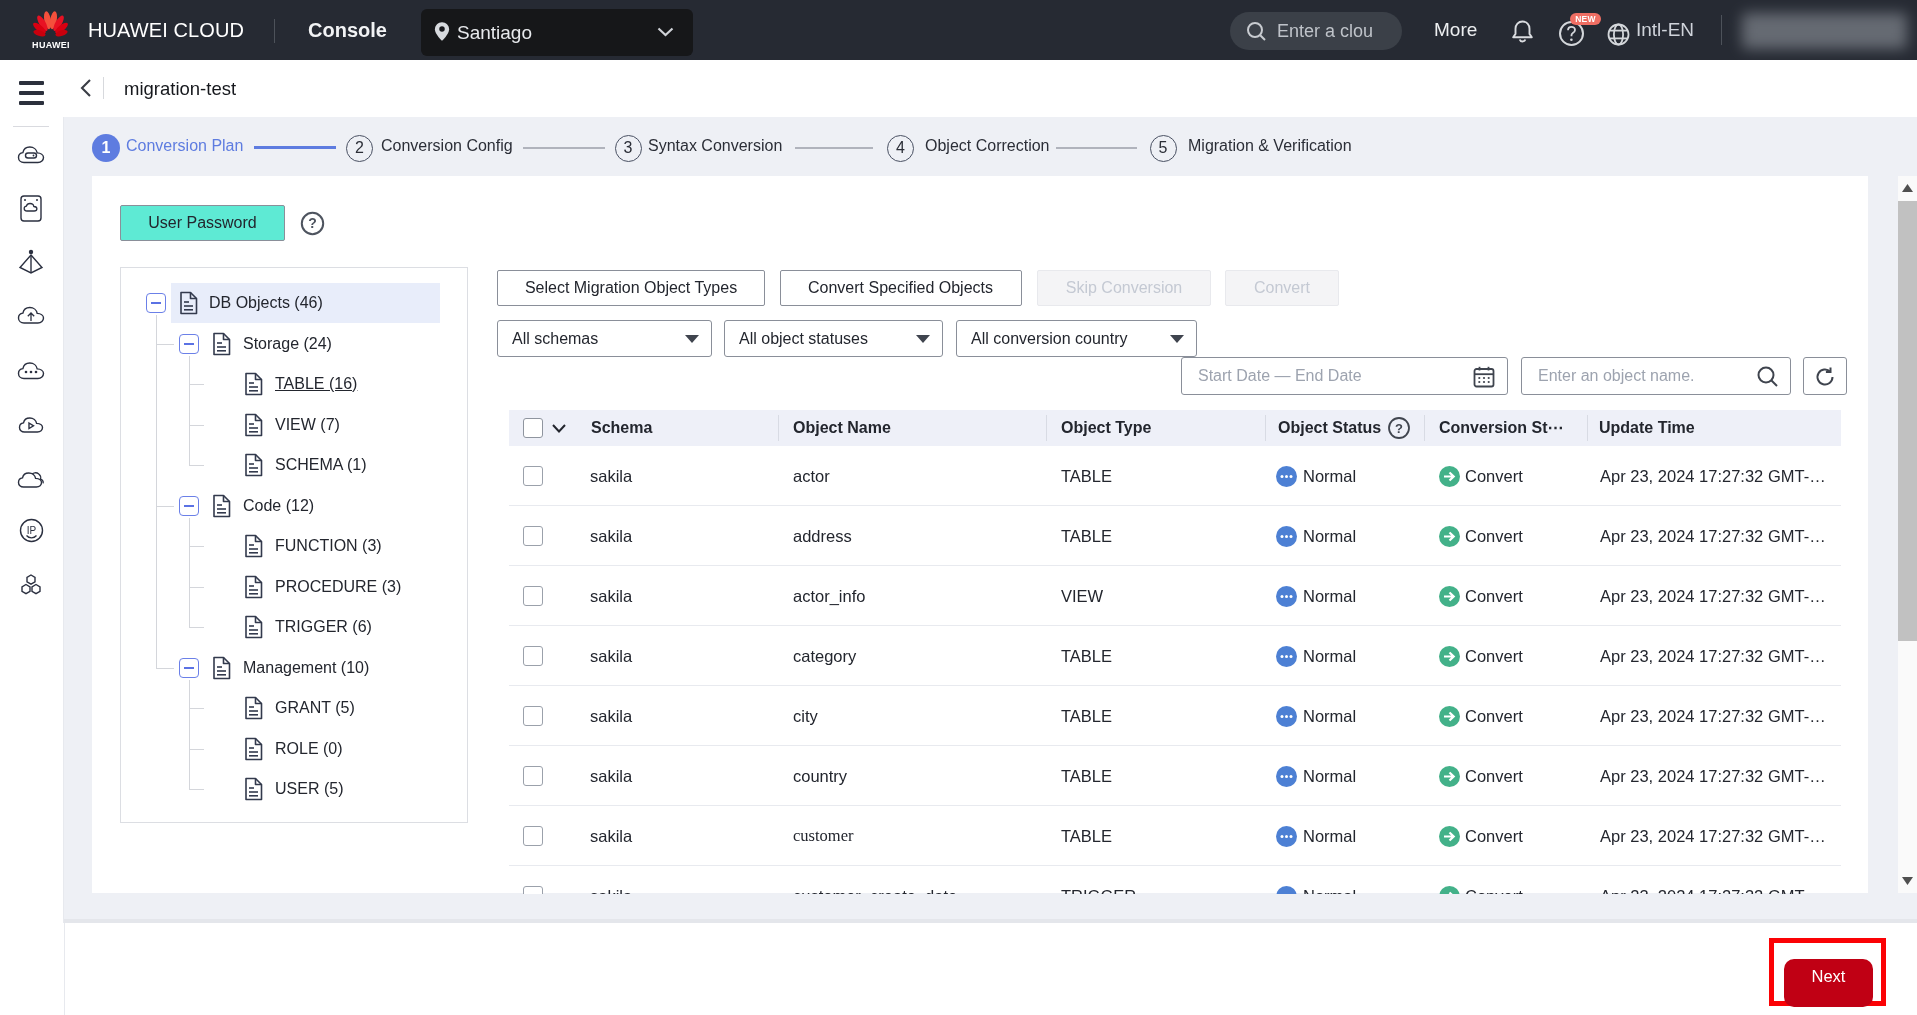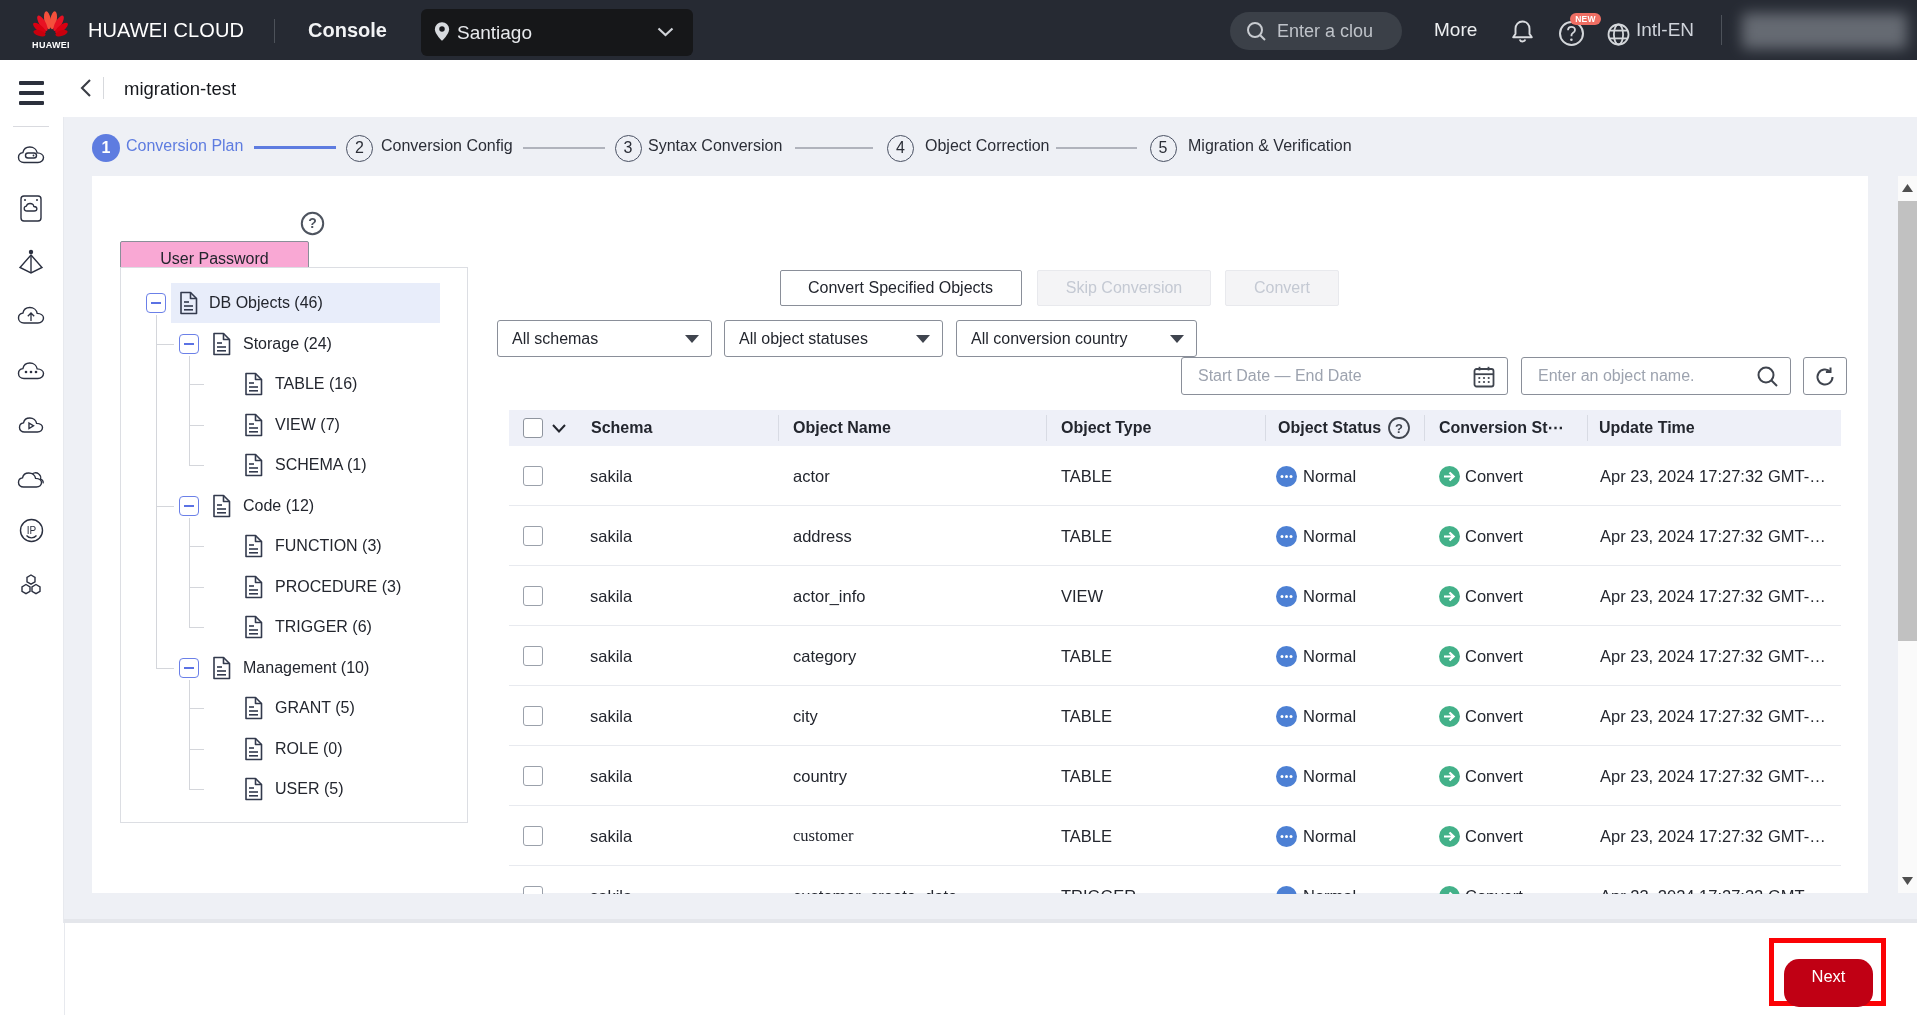--- a/index.html
+++ b/index.html
@@ -153,21 +153,21 @@
   <div class="abs" style="left:648px;top:137px;font-size:16px;color:#2b2e37;">Syntax Conversion</div>
   <div class="abs" style="left:795px;top:146.5px;width:78px;height:2px;background:#b0b3bc;"></div>
   <div class="abs" style="left:887px;top:134.5px;width:27px;height:27px;border-radius:50%;border:1.6px solid #4a5163;color:#2b2e37;font-size:16px;text-align:center;line-height:24px;">4</div>
   <div class="abs" style="left:925px;top:137px;font-size:16px;color:#2b2e37;">Object Correction</div>
   <div class="abs" style="left:1056px;top:146.5px;width:81px;height:2px;background:#b0b3bc;"></div>
   <div class="abs" style="left:1149.5px;top:134.5px;width:27px;height:27px;border-radius:50%;border:1.6px solid #4a5163;color:#2b2e37;font-size:16px;text-align:center;line-height:24px;">5</div>
   <div class="abs" style="left:1188px;top:137px;font-size:16px;color:#2b2e37;">Migration &amp; Verification</div>
 
   <div class="abs" style="left:92px;top:176px;width:1776px;height:717px;background:#fff;overflow:hidden;"></div>
 
-  <div class="abs" style="left:120px;top:205px;width:189px;height:36px;border:1px solid #8a8f99;border-radius:2px;background:#f9a8d4;font-size:16px;color:#23262e;text-align:center;line-height:34px;margin-top:36px;">User Password</div>
+  <div class="abs" style="left:120px;top:205px;width:165px;height:36px;border:1px solid #8a8f99;border-radius:2px;background:#5eead4;font-size:16px;color:#23262e;text-align:center;line-height:34px;">User Password</div>
   <svg class="abs ic" style="left:300px;top:211px;" width="25" height="25" viewBox="0 0 25 25">
     <circle cx="12.5" cy="12.5" r="10.7" fill="none" stroke="#4e545f" stroke-width="2"></circle>
     <text x="12.5" y="17.2" text-anchor="middle" font-family="Liberation Sans, sans-serif" font-size="14" font-weight="bold" fill="#4e545f">?</text>
   </svg>
 
   <div class="abs" style="left:120px;top:267px;width:348px;height:556px;border:1px solid #dcdee3;background:#fff;"></div>
   <div class="abs" style="left:171px;top:283px;width:269px;height:40px;background:#e8edfa;"></div>
   <div class="abs" style="left:156px;top:315px;width:1px;height:352.5px;background:#d4d6db;"></div>
 <div class="abs" style="left:156px;top:343.5px;width:18px;height:1px;background:#d4d6db;"></div>
 <div class="abs" style="left:156px;top:505.5px;width:18px;height:1px;background:#d4d6db;"></div>
@@ -204,21 +204,21 @@
 <line x1="6" y1="18.8" x2="15" y2="18.8" stroke="#333a4d" stroke-width="1.6"></line>
 </svg>
     <div class="abs" style="left:243px;top:332.5px;height:22px;line-height:22px;font-size:16px;color:#23262e;">Storage (24)</div>
 <svg class="abs ic" style="left:242.5px;top:372px;" width="21" height="24" viewBox="0 0 21 24">
 <path d="M3 1.5 h9.5 l6 6 v15 h-15.5 z" fill="none" stroke="#333a4d" stroke-width="1.6" stroke-linejoin="round"></path>
 <path d="M12.5 1.5 v6 h6" fill="none" stroke="#333a4d" stroke-width="1.6" stroke-linejoin="round"></path>
 <line x1="6" y1="11" x2="11" y2="11" stroke="#333a4d" stroke-width="1.6"></line>
 <line x1="6" y1="15" x2="15" y2="15" stroke="#333a4d" stroke-width="1.6"></line>
 <line x1="6" y1="18.8" x2="15" y2="18.8" stroke="#333a4d" stroke-width="1.6"></line>
 </svg>
-    <div class="abs" style="left:275px;top:373px;height:22px;line-height:22px;font-size:16px;color:#23262e;">TABLE (16)</div>
+    <div class="abs" style="left:275px;top:373px;height:22px;line-height:22px;font-size:16px;color:#23262e;text-decoration:underline;">TABLE (16)</div>
 <svg class="abs ic" style="left:242.5px;top:412.5px;" width="21" height="24" viewBox="0 0 21 24">
 <path d="M3 1.5 h9.5 l6 6 v15 h-15.5 z" fill="none" stroke="#333a4d" stroke-width="1.6" stroke-linejoin="round"></path>
 <path d="M12.5 1.5 v6 h6" fill="none" stroke="#333a4d" stroke-width="1.6" stroke-linejoin="round"></path>
 <line x1="6" y1="11" x2="11" y2="11" stroke="#333a4d" stroke-width="1.6"></line>
 <line x1="6" y1="15" x2="15" y2="15" stroke="#333a4d" stroke-width="1.6"></line>
 <line x1="6" y1="18.8" x2="15" y2="18.8" stroke="#333a4d" stroke-width="1.6"></line>
 </svg>
     <div class="abs" style="left:275px;top:413.5px;height:22px;line-height:22px;font-size:16px;color:#23262e;">VIEW (7)</div>
 <svg class="abs ic" style="left:242.5px;top:453px;" width="21" height="24" viewBox="0 0 21 24">
 <path d="M3 1.5 h9.5 l6 6 v15 h-15.5 z" fill="none" stroke="#333a4d" stroke-width="1.6" stroke-linejoin="round"></path>
@@ -290,20 +290,21 @@
     <div class="abs" style="left:275px;top:737.5px;height:22px;line-height:22px;font-size:16px;color:#23262e;">ROLE (0)</div>
 <svg class="abs ic" style="left:242.5px;top:777px;" width="21" height="24" viewBox="0 0 21 24">
 <path d="M3 1.5 h9.5 l6 6 v15 h-15.5 z" fill="none" stroke="#333a4d" stroke-width="1.6" stroke-linejoin="round"></path>
 <path d="M12.5 1.5 v6 h6" fill="none" stroke="#333a4d" stroke-width="1.6" stroke-linejoin="round"></path>
 <line x1="6" y1="11" x2="11" y2="11" stroke="#333a4d" stroke-width="1.6"></line>
 <line x1="6" y1="15" x2="15" y2="15" stroke="#333a4d" stroke-width="1.6"></line>
 <line x1="6" y1="18.8" x2="15" y2="18.8" stroke="#333a4d" stroke-width="1.6"></line>
 </svg>
     <div class="abs" style="left:275px;top:778px;height:22px;line-height:22px;font-size:16px;color:#23262e;">USER (5)</div>
 
+<div class="abs" style="left:497px;top:270px;width:268px;height:36px;border:1px solid #8a8f99;border-radius:2px;background:#fff;font-size:16px;color:#23262e;text-align:center;line-height:34px;">Select Migration Object Types</div>
 <div class="abs" style="left:779.5px;top:270px;width:242px;height:36px;border:1px solid #8a8f99;border-radius:2px;background:#fff;font-size:16px;color:#23262e;text-align:center;line-height:34px;">Convert Specified Objects</div>
 <div class="abs" style="left:1037px;top:270px;width:174px;height:36px;border:1px solid #e8e9ed;border-radius:2px;background:#f4f4f6;font-size:16px;color:#c4c9d3;text-align:center;line-height:34px;">Skip Conversion</div>
 <div class="abs" style="left:1225px;top:270px;width:114px;height:36px;border:1px solid #e8e9ed;border-radius:2px;background:#f4f4f6;font-size:16px;color:#c4c9d3;text-align:center;line-height:34px;">Convert</div>
 <div class="abs" style="left:497px;top:319.5px;width:215px;height:37px;border:1px solid #8a8f99;border-radius:3px;background:#fff;">
       <div class="abs" style="left:14px;top:0;height:35px;line-height:35px;font-size:16px;color:#23262e;">All schemas</div>
       <div class="abs" style="right:12px;top:14px;width:0;height:0;border-left:7px solid transparent;border-right:7px solid transparent;border-top:8.5px solid #3f444e;"></div>
     </div>
 <div class="abs" style="left:724px;top:319.5px;width:219px;height:37px;border:1px solid #8a8f99;border-radius:3px;background:#fff;">
       <div class="abs" style="left:14px;top:0;height:35px;line-height:35px;font-size:16px;color:#23262e;">All object statuses</div>
       <div class="abs" style="right:12px;top:14px;width:0;height:0;border-left:7px solid transparent;border-right:7px solid transparent;border-top:8.5px solid #3f444e;"></div>
@@ -511,17 +512,17 @@
         <path d="M5.5 0 L11 8 L0 8 z" fill="#505050"></path>
       </svg>
     <div class="abs" style="left:0;top:25px;width:19px;height:440px;background:#c1c1c1;"></div>
     <svg class="abs ic" style="left:4px;top:701px;" width="11" height="8" viewBox="0 0 11 8">
         <path d="M5.5 8 L11 0 L0 0 z" fill="#505050"></path>
       </svg>
   </div>
 
   <div class="abs" style="left:0;top:923px;width:1917px;height:92px;background:#fff;">
     <div class="abs" style="left:1769px;top:15px;width:117px;height:68px;border:5px solid #fb0205;"></div>
-    <div class="abs" style="left:1784px;top:36px;width:89px;height:48px;background:#c00014;border-radius:15px;color:#fff;font-size:16.5px;text-align:center;line-height:35px;">Next</div>
+    <div class="abs" style="left:1784px;top:36px;width:89px;height:48px;background:#c00014;border-radius:10px;color:#fff;font-size:16.5px;text-align:center;line-height:35px;">Next</div>
   </div>
   <div class="abs" style="left:64px;top:923px;width:1px;height:92px;background:#e7e9ee;"></div>
 
 </div>
 
 </body></html>

